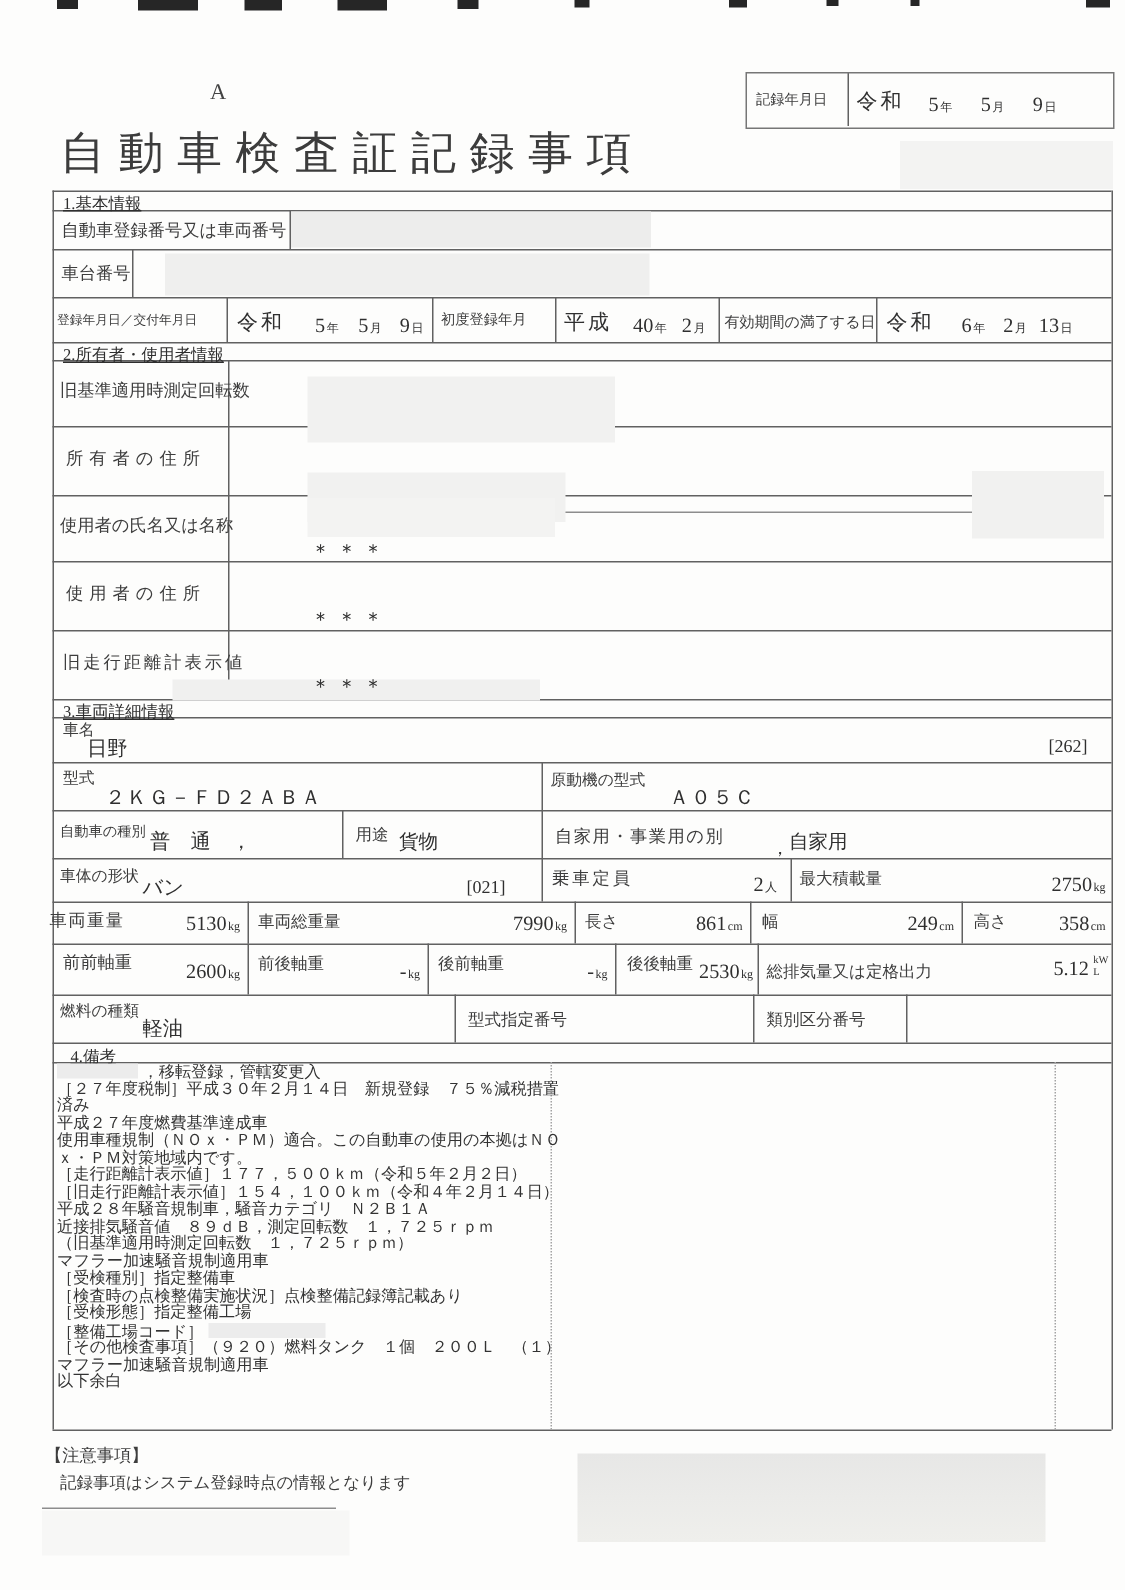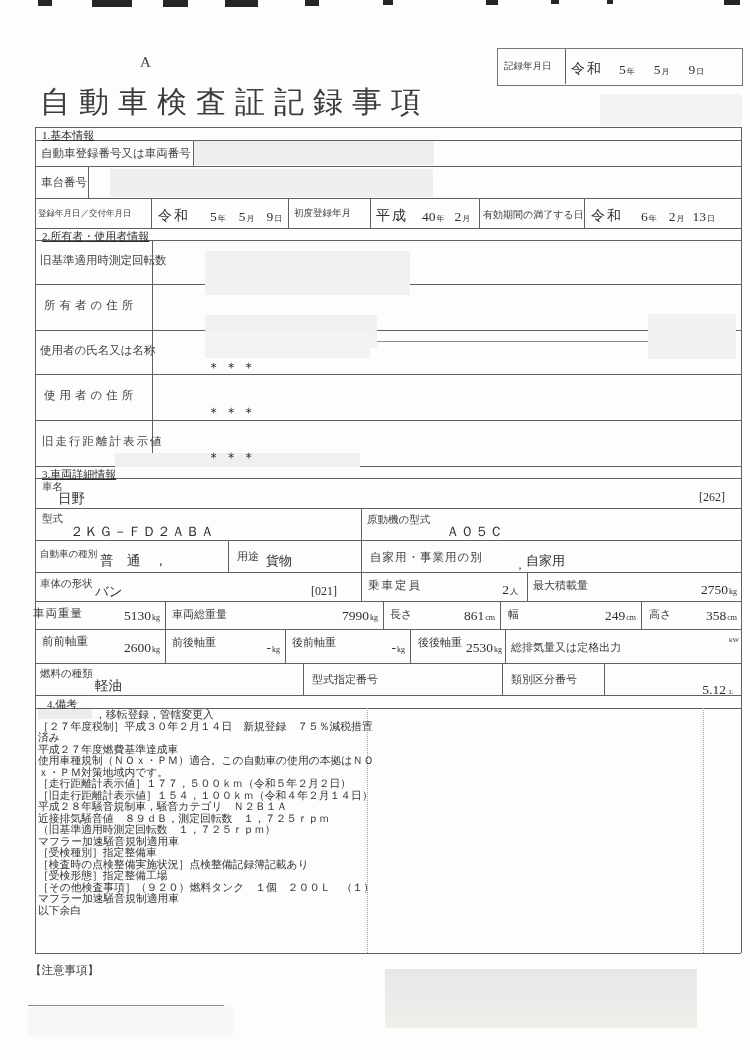--- a/index.html
+++ b/index.html
@@ -15,21 +15,21 @@
   
   .redact{position:absolute;z-index:2;}
   .dash{position:absolute;top:0;background:#262626;z-index:4;}
   
   .sec{position:absolute;font-size:11px;color:#2e2e2e;white-space:nowrap;z-index:3;text-decoration:underline;}
   .lbl{position:absolute;color:#3d3d3d;white-space:nowrap;z-index:3;}
   .val{position:absolute;color:#2f2f2f;font-size:13.5px;white-space:nowrap;z-index:3;}
   .valr{position:absolute;display:flex;align-items:flex-end;white-space:nowrap;color:#2f2f2f;z-index:3;}
   .valr .n{font-size:13.5px;line-height:13px;}
   .valr .u{font-size:8px;line-height:9px;margin-left:1px;}
-  .stack{display:inline-flex;flex-direction:column;font-size:7px;line-height:7.5px;margin-left:3px;text-align:left;gap:44px;}
+  .stack{display:inline-flex;flex-direction:column;font-size:7px;line-height:7.5px;margin-left:3px;text-align:left;}
   .date{position:absolute;display:flex;align-items:flex-end;height:18px;color:#2f2f2f;z-index:3;}
   .date .era{font-size:14px;letter-spacing:2px;line-height:14px;}
   .date .num{font-size:13.5px;line-height:13.5px;}
   .date .du{font-size:8px;line-height:9px;margin-left:1px;}
   .title{position:absolute;left:40px;top:82px;font-size:30px;letter-spacing:9px;color:#3c3c3c;white-space:nowrap;z-index:3;}
   .corner{position:absolute;left:140px;top:54px;font-size:15px;color:#444;z-index:3;}
   
   .recbox{position:absolute;left:497px;top:48px;width:244px;height:36px;border:1px solid #767676;z-index:2;background:transparent;}
   
   #remarks{position:absolute;left:38px;top:709px;width:330px;font-size:10.8px;line-height:11.5px;color:#333;z-index:3;}
@@ -283,21 +283,23 @@
       <div class="rl"><span>ｘ・ＰＭ対策地域内です。</span></div>
       <div class="rl"><span>［走行距離計表示値］１７７，５００ｋｍ（令和５年２月２日）</span></div>
       <div class="rl"><span>［旧走行距離計表示値］１５４，１００ｋｍ（令和４年２月１４日）</span></div>
       <div class="rl"><span>平成２８年騒音規制車，騒音カテゴリ　Ｎ２Ｂ１Ａ</span></div>
       <div class="rl"><span>近接排気騒音値　８９ｄＢ，測定回転数　１，７２５ｒｐｍ</span></div>
       <div class="rl"><span>（旧基準適用時測定回転数　１，７２５ｒｐｍ）</span></div>
       <div class="rl"><span>マフラー加速騒音規制適用車</span></div>
       <div class="rl"><span>［受検種別］指定整備車</span></div>
       <div class="rl"><span>［検査時の点検整備実施状況］点検整備記録簿記載あり</span></div>
       <div class="rl"><span>［受検形態］指定整備工場</span></div>
+      <div class="rl"><span>［整備工場コード］</span><span class="post" style="width: 78px;"></span></div>
       <div class="rl"><span>［その他検査事項］（９２０）燃料タンク　１個　２００Ｌ　（１）</span></div>
       <div class="rl"><span>マフラー加速騒音規制適用車</span></div>
       <div class="rl"><span>以下余白</span></div>
     </div>
 
   <div class="lbl" style="left:30px;top:963px;font-size:11.5px">【注意事項】</div>
+  <div class="lbl" style="left:40px;top:981px;font-size:11px">記録事項はシステム登録時点の情報となります</div>
   <div class="thinline" style="left:28px;top:1005px;width:196px"></div>
 
 </div>
 
 </body></html>

